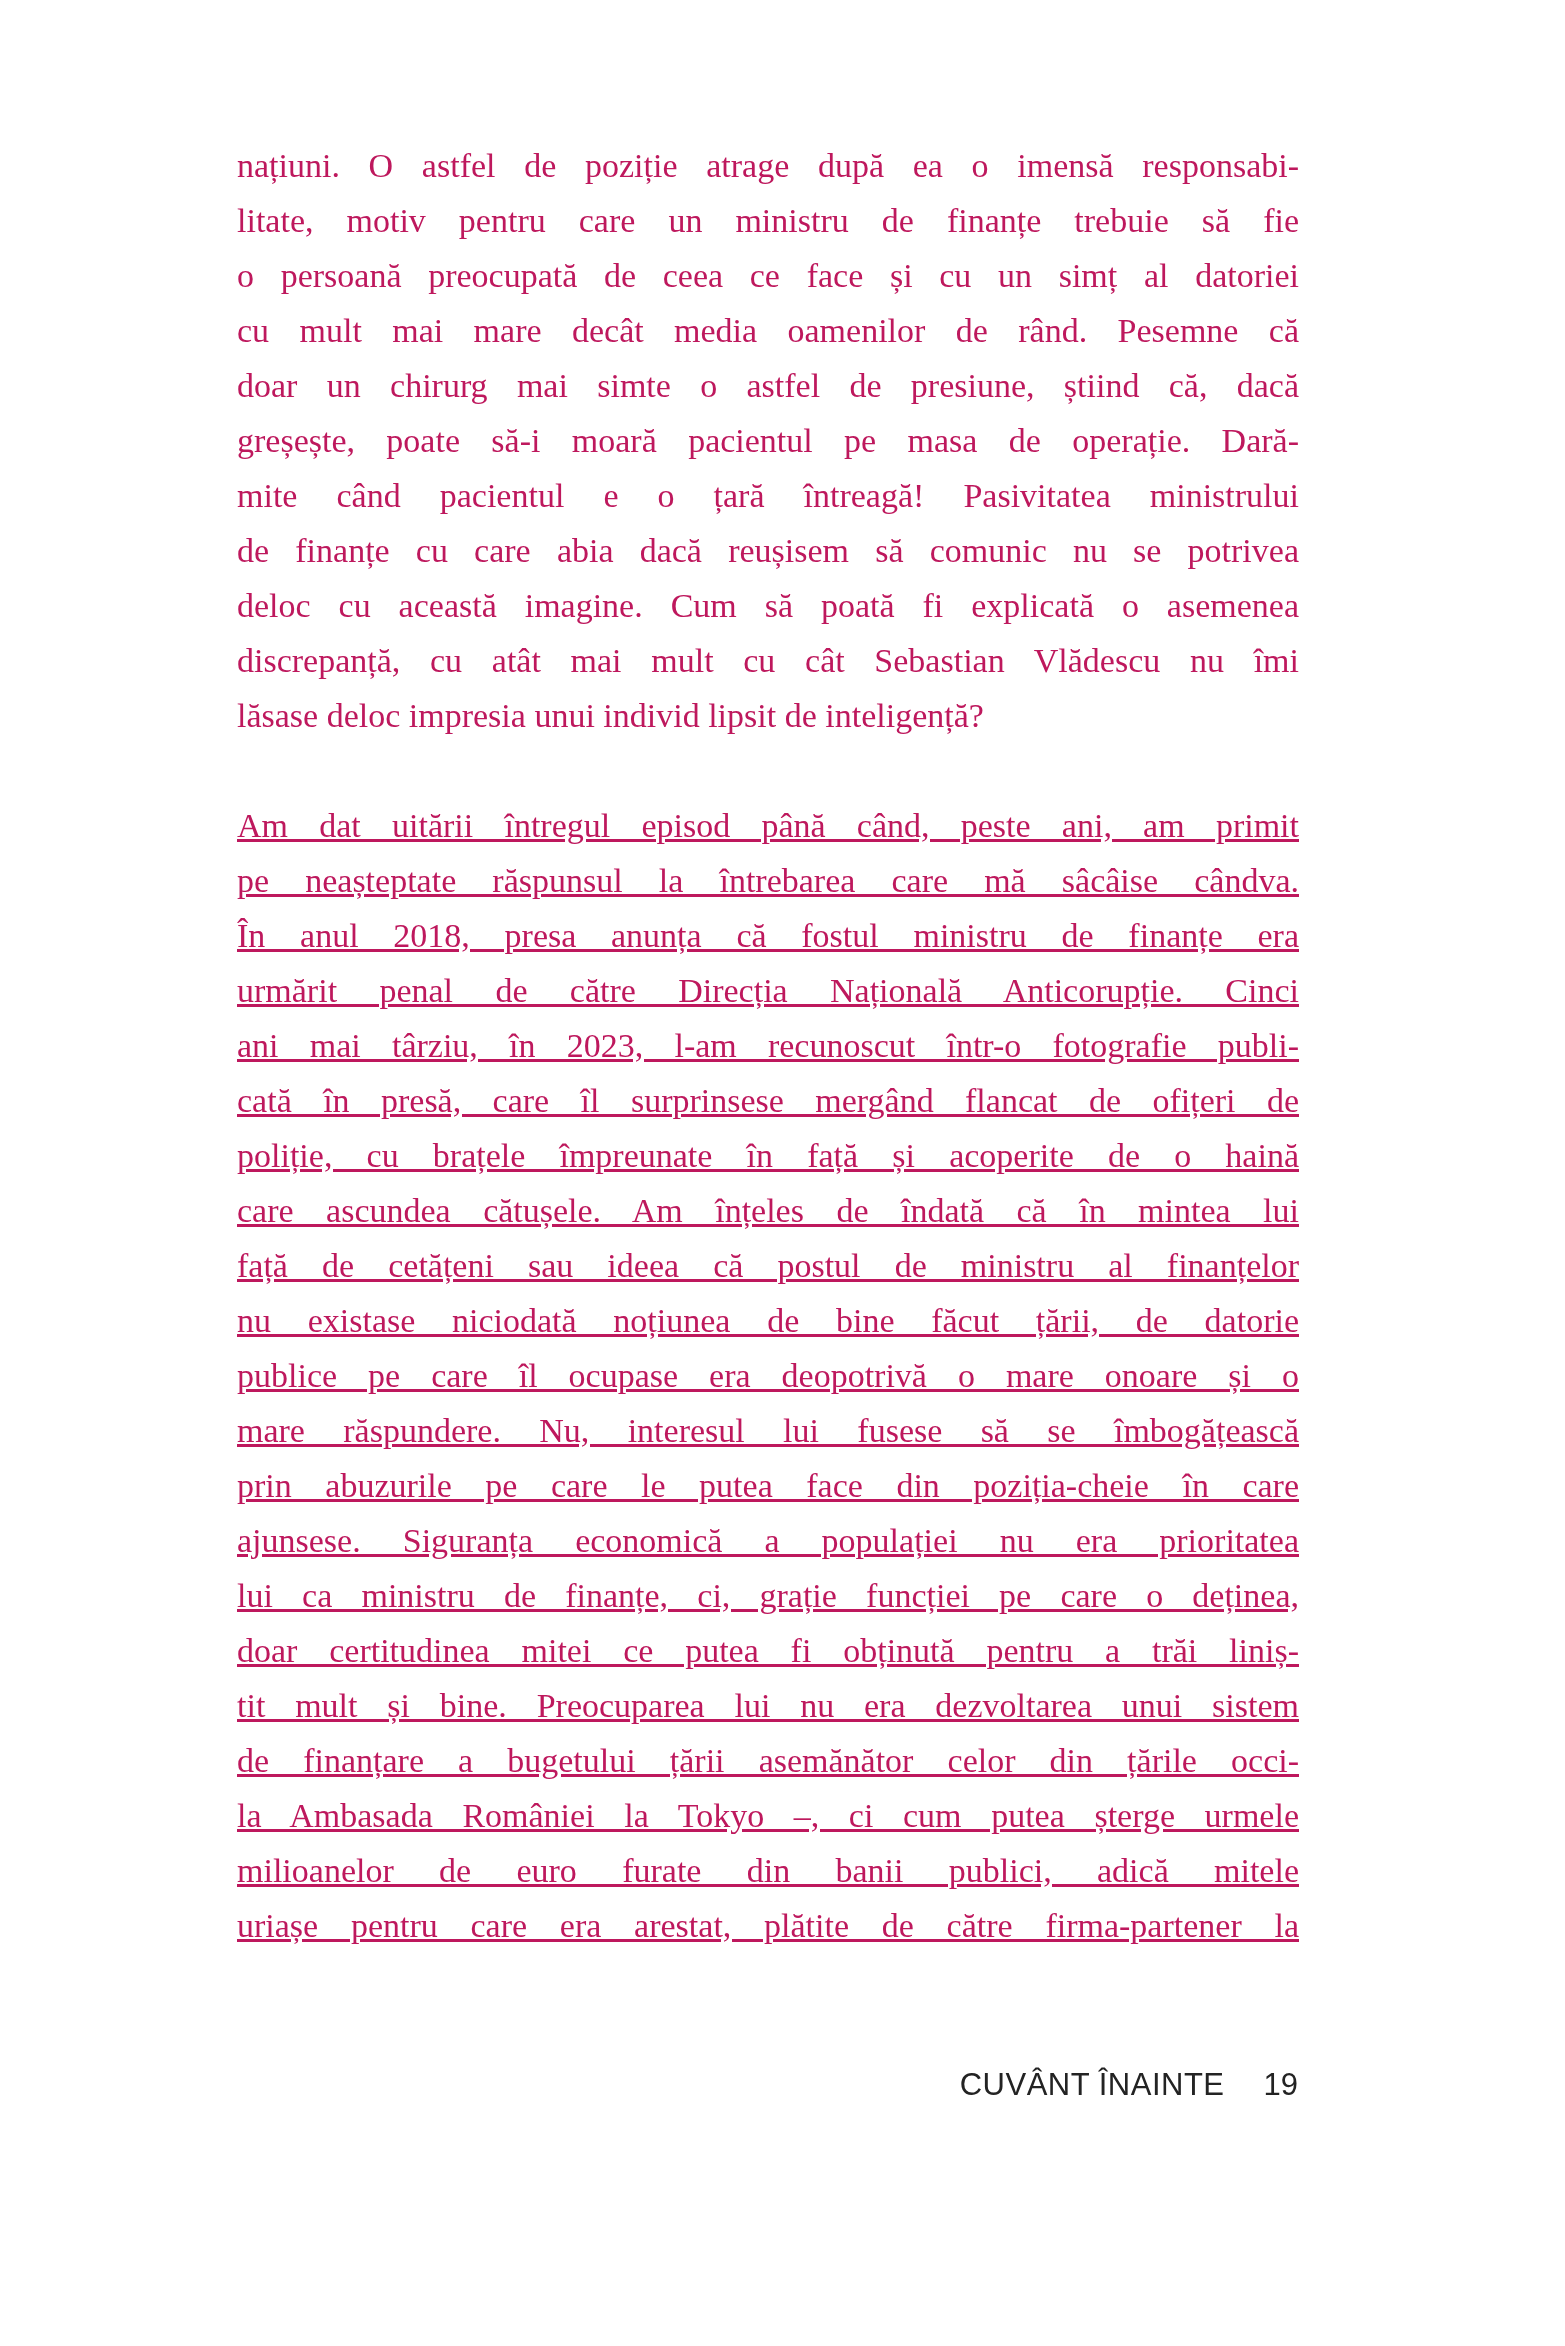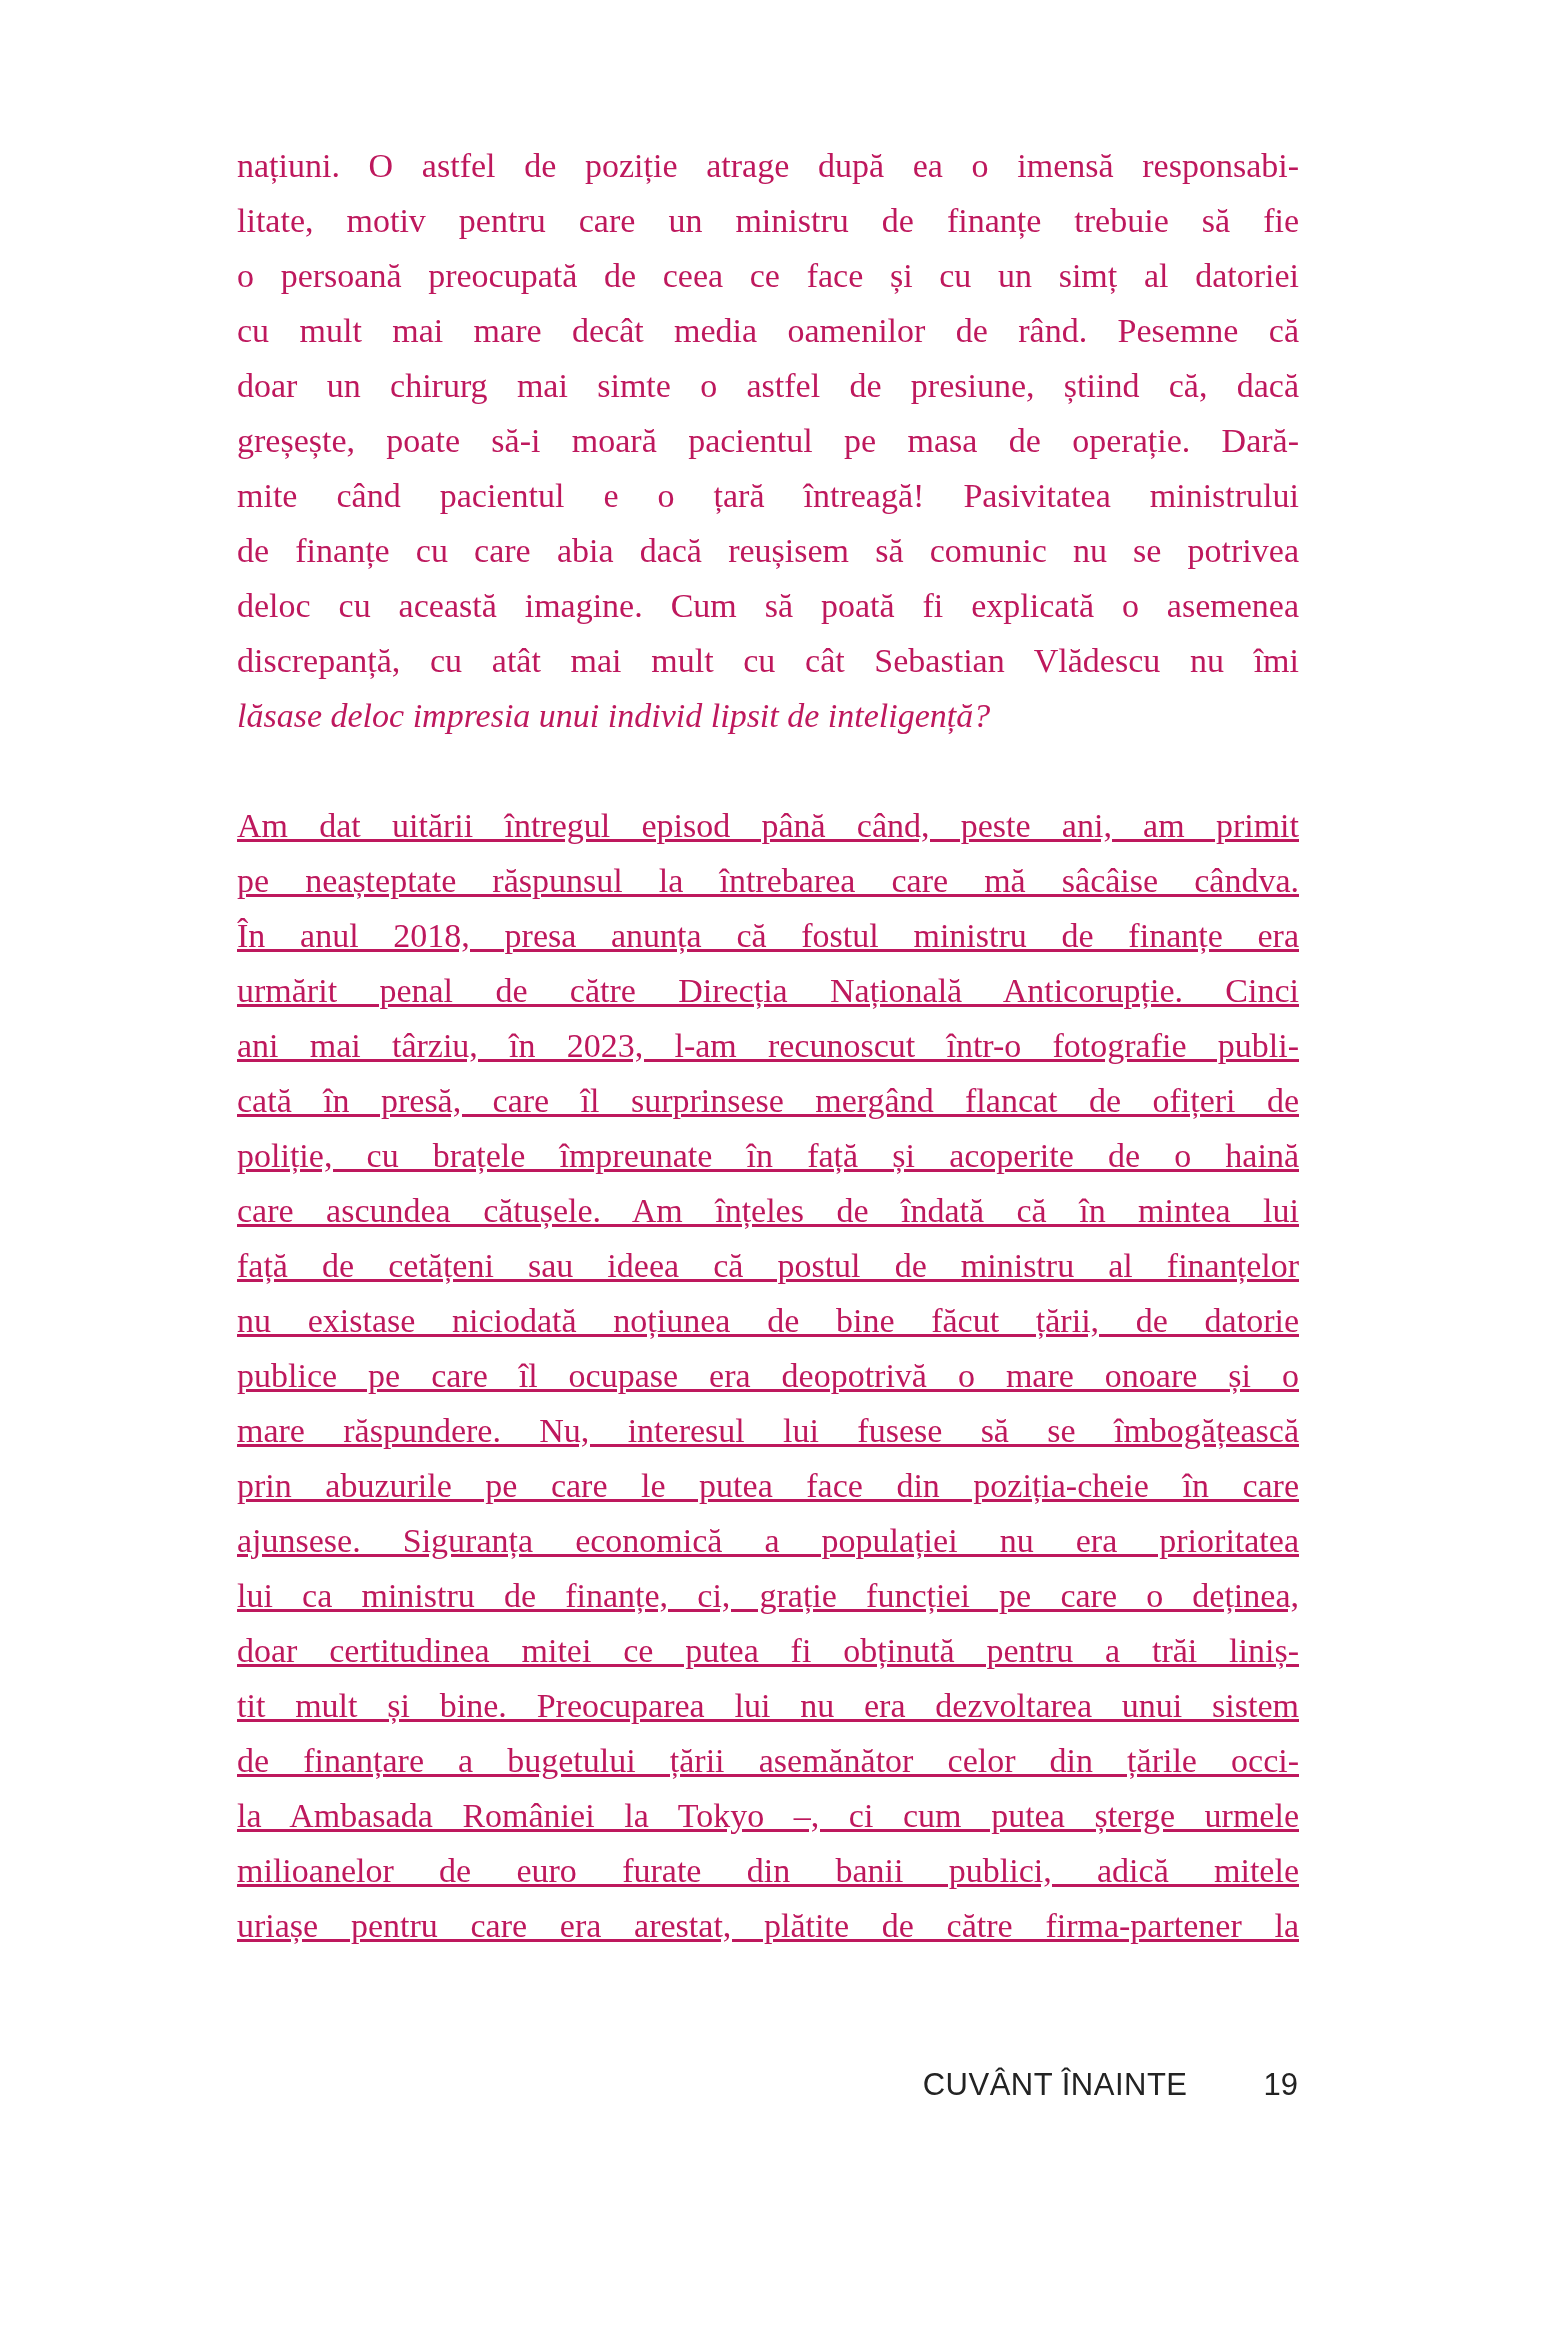--- a/index.html
+++ b/index.html
@@ -28,29 +28,28 @@
   .paragraph { margin: 0; }
   .paragraph + .paragraph { margin-top: 55px; text-decoration: underline; }
   .line {
     white-space: nowrap;
     text-align: justify;
     text-align-last: justify;
     height: 55px;
   }
   .line.last {
     text-align-last: left;
-    font-style: italic;
   }
   .footer {
     position: absolute;
     top: 2066px;
     right: 267px;
     display: flex;
     align-items: baseline;
-    gap: 76px;
+    gap: 39px;
     font-family: "Liberation Sans", "DejaVu Sans", sans-serif;
     font-size: 31px;
     line-height: 38px;
     color: #232323;
   }
   .footer .section {
     letter-spacing: 0.5px;
     font-stretch: condensed;
   }
   .footer .pagenum {

